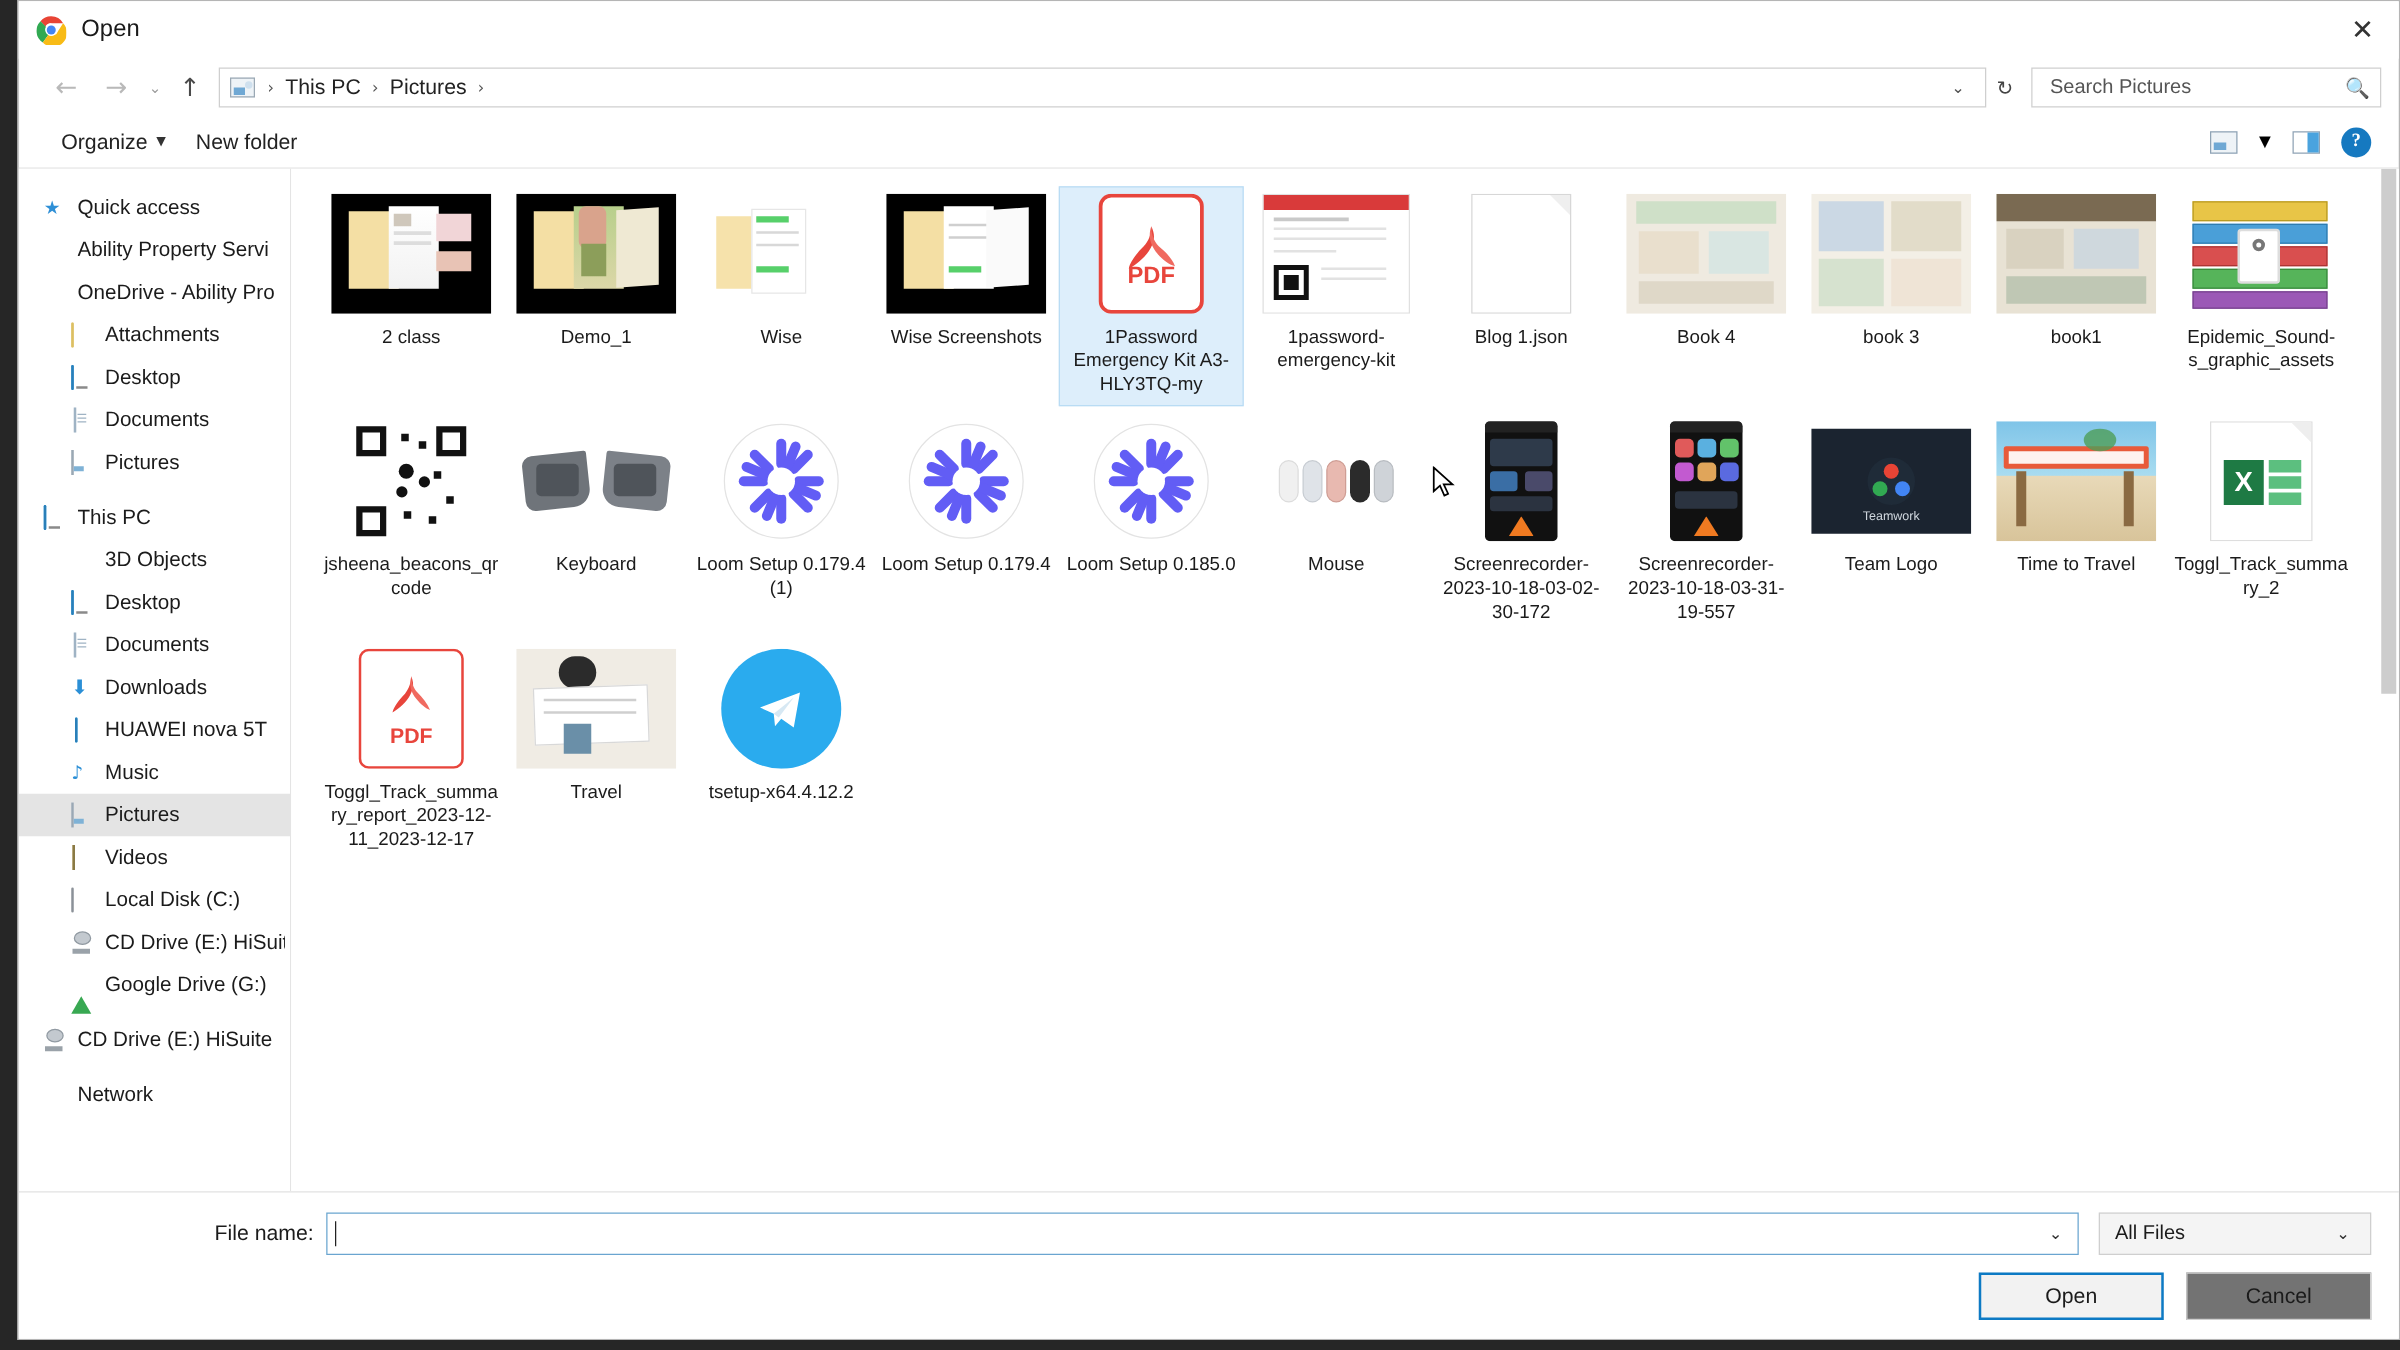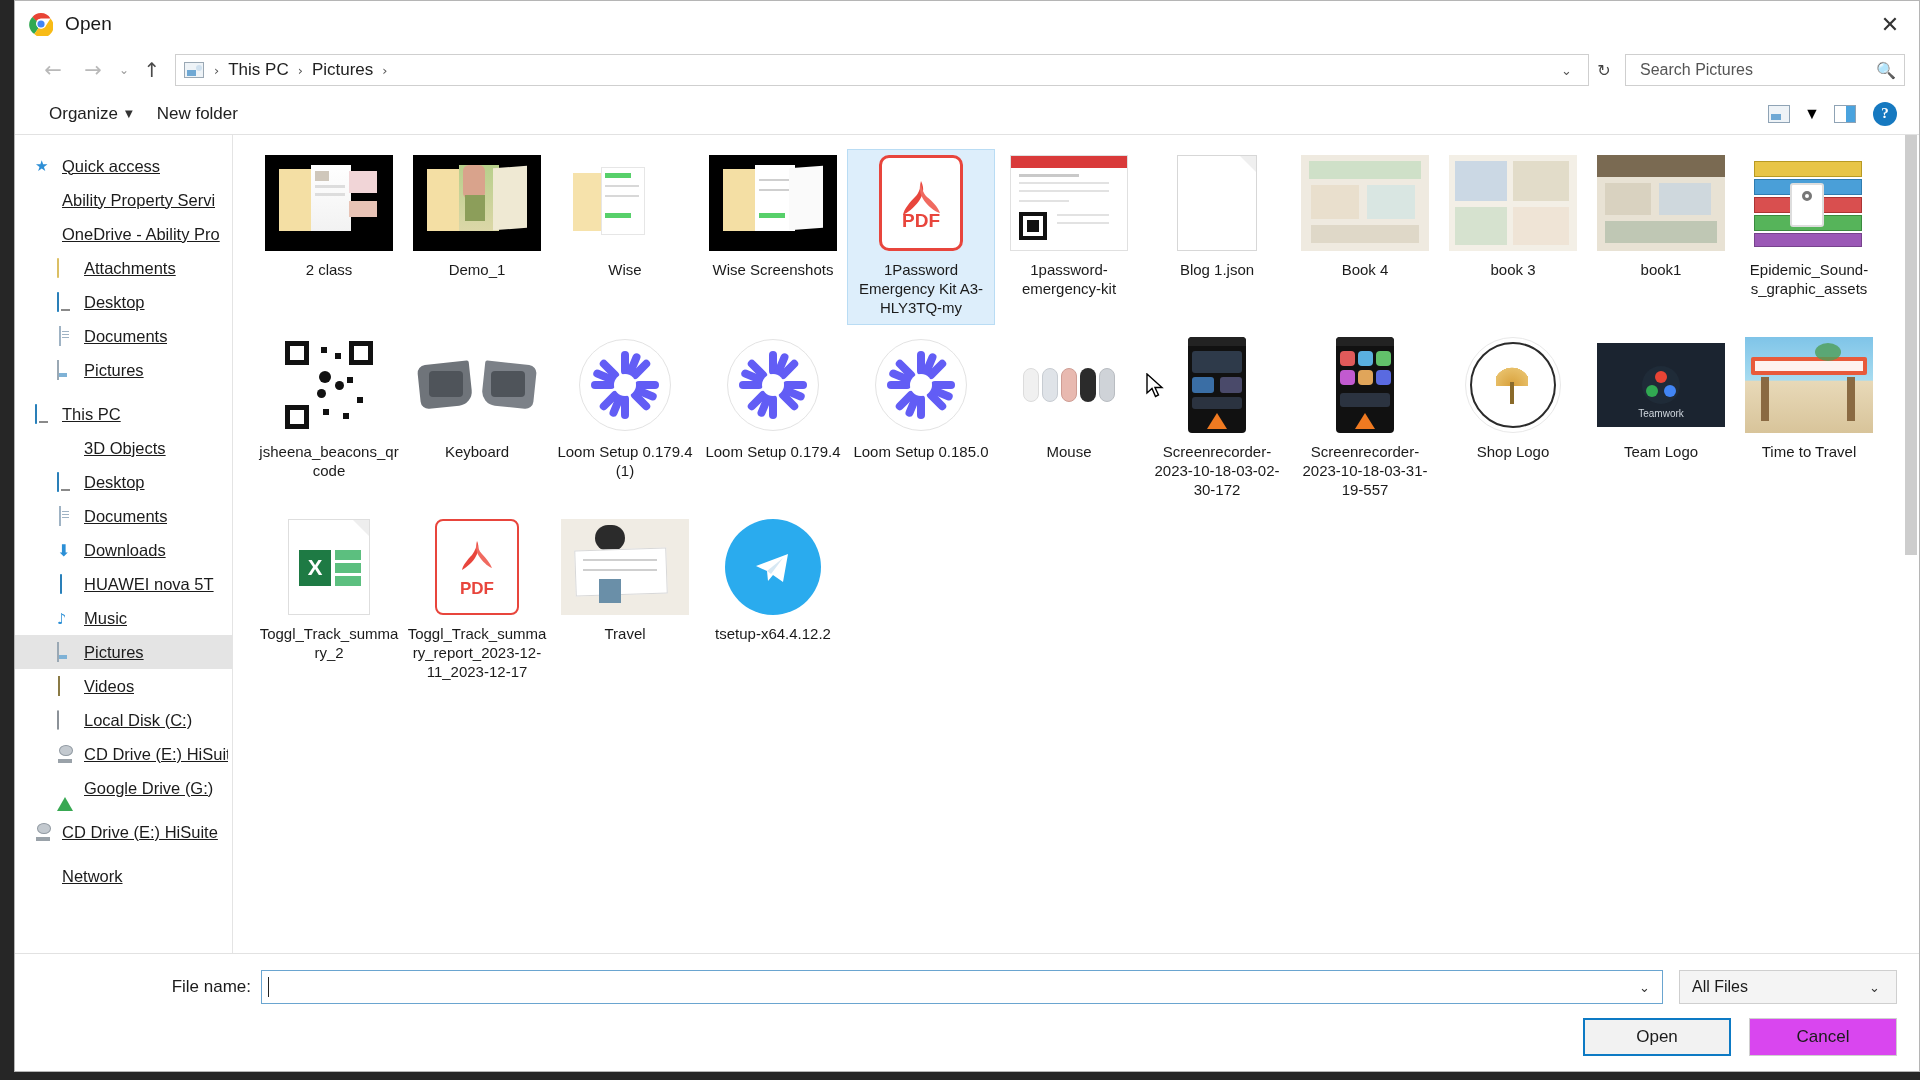--- a/index.html
+++ b/index.html
@@ -120,21 +120,21 @@
   }
   .nav-item {
     height: 34px; display: flex; align-items: center;
     font-size: 16.5px; color: #1b1b1b; white-space: nowrap;
     padding-right: 4px;
   }
   .nav-item.lvl0 { padding-left: 20px; }
   .nav-item.lvl1 { padding-left: 42px; }
   .nav-item.selected { background: #e4e4e4; }
   .nav-ico { width: 18px; height: 18px; flex: 0 0 18px; margin-right: 9px; position: relative; }
-  .nav-label { overflow: hidden; text-overflow: clip; text-decoration: underline; }
+  .nav-label { overflow: hidden; text-overflow: clip; }
   .nav-gap { height: 10px; }
 
   
   .ico-star { color: #2e8fd6; font-size: 15px; font-family:"DejaVu Sans",sans-serif; line-height:18px; display:block;}
   .ico-monitor { width:17px;height:13px;background:#3ba7e8;border:1px solid #2a7fb8; border-radius:1px; margin-top:2px;}
   .ico-monitor::after{content:"";position:absolute;left:4px;bottom:0;width:9px;height:2px;background:#8a8a8a;}
   .ico-folder-y { width:16px;height:13px;background:#f2d98b;border:1px solid #dbbf64;border-radius:1px;margin-top:2px;}
   .ico-doc { width:13px;height:16px;background:#f4f7fa;border:1px solid #9fb3c4;margin-top:1px;margin-left:2px;}
   .ico-doc::after{content:"";position:absolute;left:5px;top:4px;width:7px;height:1px;box-shadow:0 3px 0 #9fb3c4,0 6px 0 #9fb3c4;background:#9fb3c4;}
   .ico-pic { width:17px;height:13px;background:#eef2f5;border:1px solid #9aa8b4;margin-top:2px;}
@@ -232,21 +232,21 @@
   .ftype {
     width: 218px; flex: 0 0 218px; height: 34px; margin-left: 16px;
     border: 1px solid #cfcfcf; background:#f4f4f4;
     display:flex; align-items:center; padding: 0 8px 0 12px;
     font-size: 16px; color:#1b1b1b;
   }
   .ftype .spacer { flex:1 1 auto; }
   .btn-row { display:flex; justify-content:flex-end; padding: 14px 22px 0 0; gap: 18px;}
   .btn {
     width: 148px; height: 38px;
-    border: 1px solid #cfcfcf; background: #d946ef;
+    border: 1px solid #cfcfcf; background: #737373;
     display:flex;align-items:center;justify-content:center;
     font-size:17px;color:#1b1b1b;
   }
   .btn.primary { border: 2px solid #0d7ac4; background:#f2f2f2; }
 
   .cursor {
     position:absolute; left:912px; top:238px; width:0;height:0; z-index:50;
     pointer-events:none;
   }
   .cursor svg { display:block; }
@@ -692,30 +692,20 @@
                   <div style="position:absolute;left:22px;top:33px;width:15px;height:15px;background:#e0a55a;border-radius:4px"></div>
                   <div style="position:absolute;left:40px;top:33px;width:15px;height:15px;background:#5a6ae0;border-radius:4px"></div>
                   <div style="position:absolute;left:4px;top:56px;right:4px;height:14px;background:#2b3340;border-radius:3px"></div>
                   <div style="position:absolute;left:19px;bottom:4px;width:20px;height:16px;background:#f07a21;clip-path:polygon(50% 0,100% 100%,0 100%)"></div>
                 </div>
               </div>
               <div class="tile-label">Screenrecorder-2023-10-18-03-31-19-557</div>
             </div>
             <div class="tile">
               <div class="thumb">
-                <div class="th-circlelogo">
-                  <div style="position:absolute;left:4px;top:4px;right:4px;bottom:4px;border:2px solid #2b2b2b;border-radius:50%"></div>
-                  <div style="position:absolute;left:30px;top:22px;width:32px;height:26px;background:radial-gradient(circle at 50% 100%,#d8a03a 0%,#e8c06a 60%,transparent 61%)"></div>
-                  <div style="position:absolute;left:44px;top:44px;width:4px;height:22px;background:#8a6a2a"></div>
-                </div>
-              </div>
-              <div class="tile-label">Shop Logo</div>
-            </div>
-            <div class="tile">
-              <div class="thumb">
                 <div class="th-dark">
                   <svg width="42" height="42" viewBox="0 0 42 42">
                     <circle cx="21" cy="21" r="19" fill="#1f2b38"></circle>
                     <circle cx="21" cy="13" r="6" fill="#e84435"></circle>
                     <circle cx="12" cy="27" r="6" fill="#31a952"></circle>
                     <circle cx="30" cy="27" r="6" fill="#4285f4"></circle>
                   </svg>
                   <div style="position:absolute;bottom:8px;left:0;right:0;text-align:center;color:#cfd6dd;font-size:10px;font-family:'Liberation Sans',sans-serif">Teamwork</div>
                 </div>
               </div>

